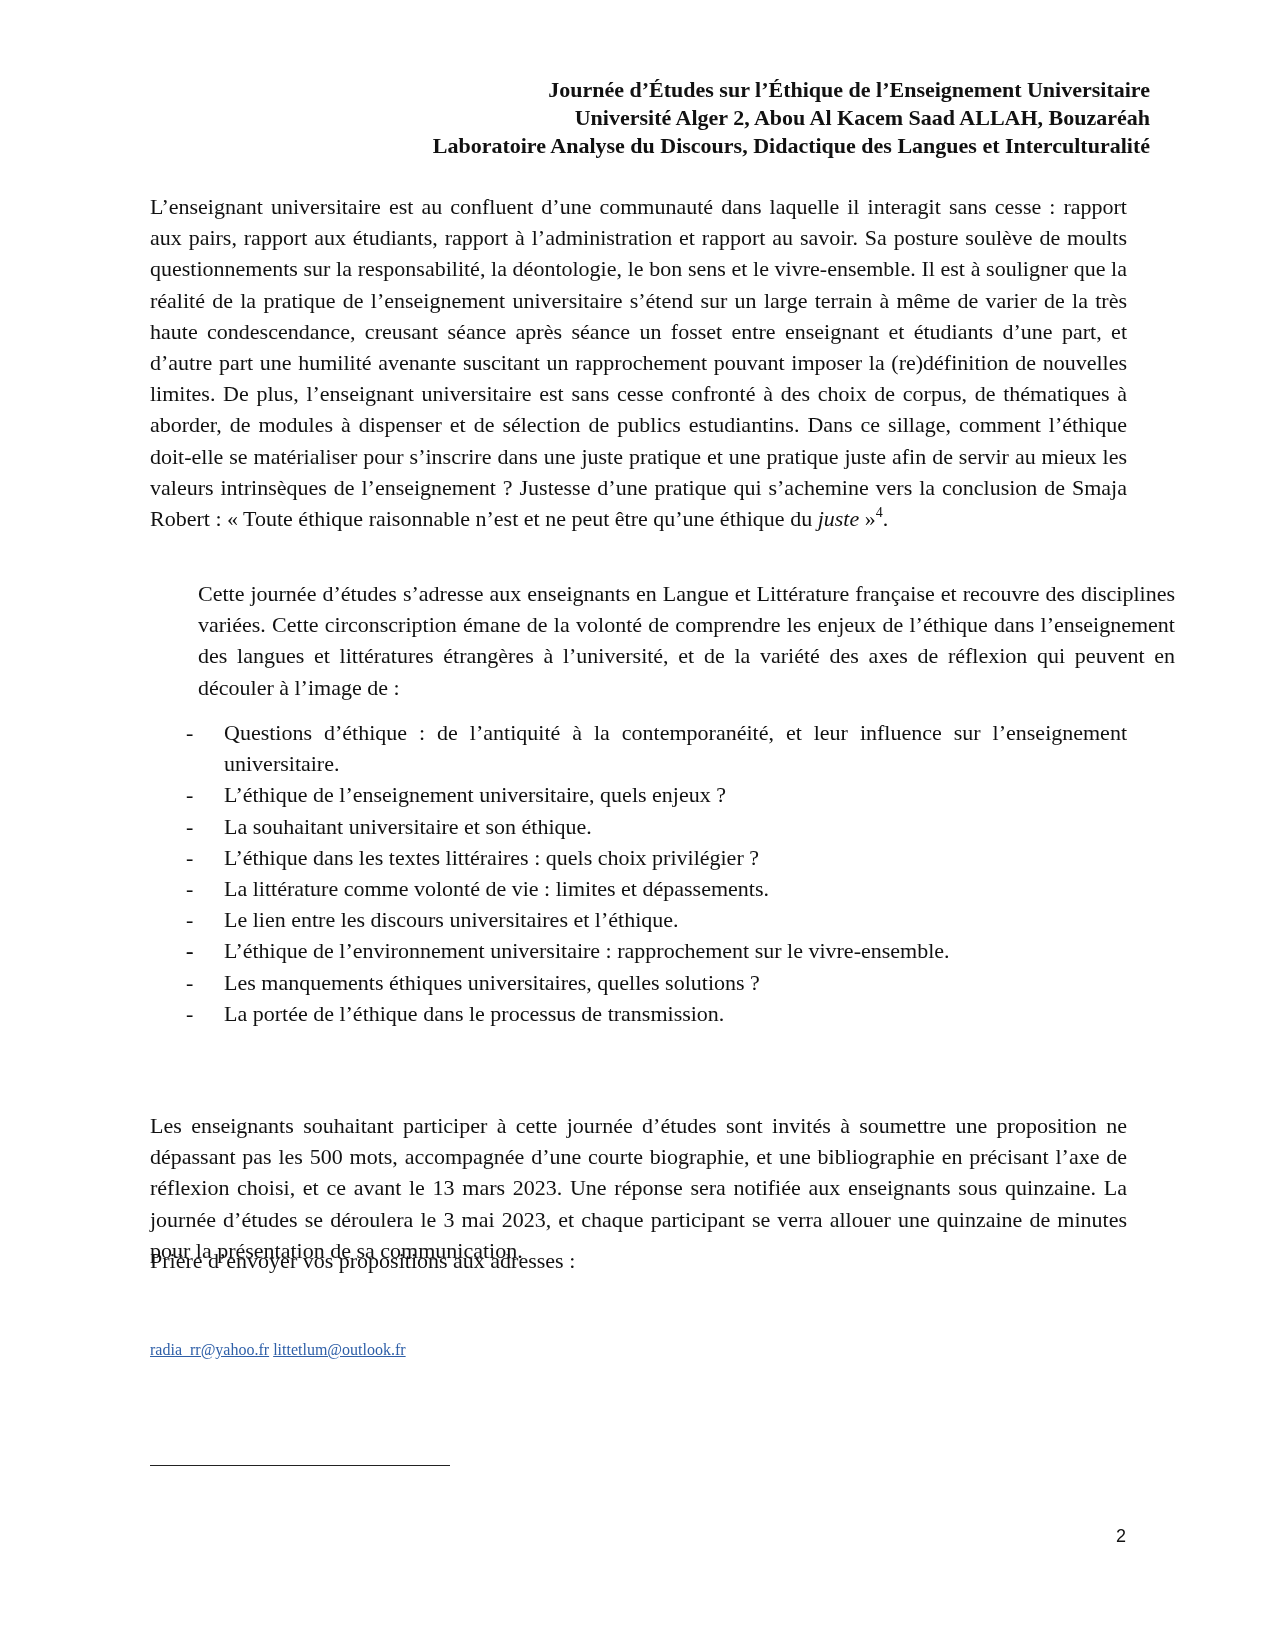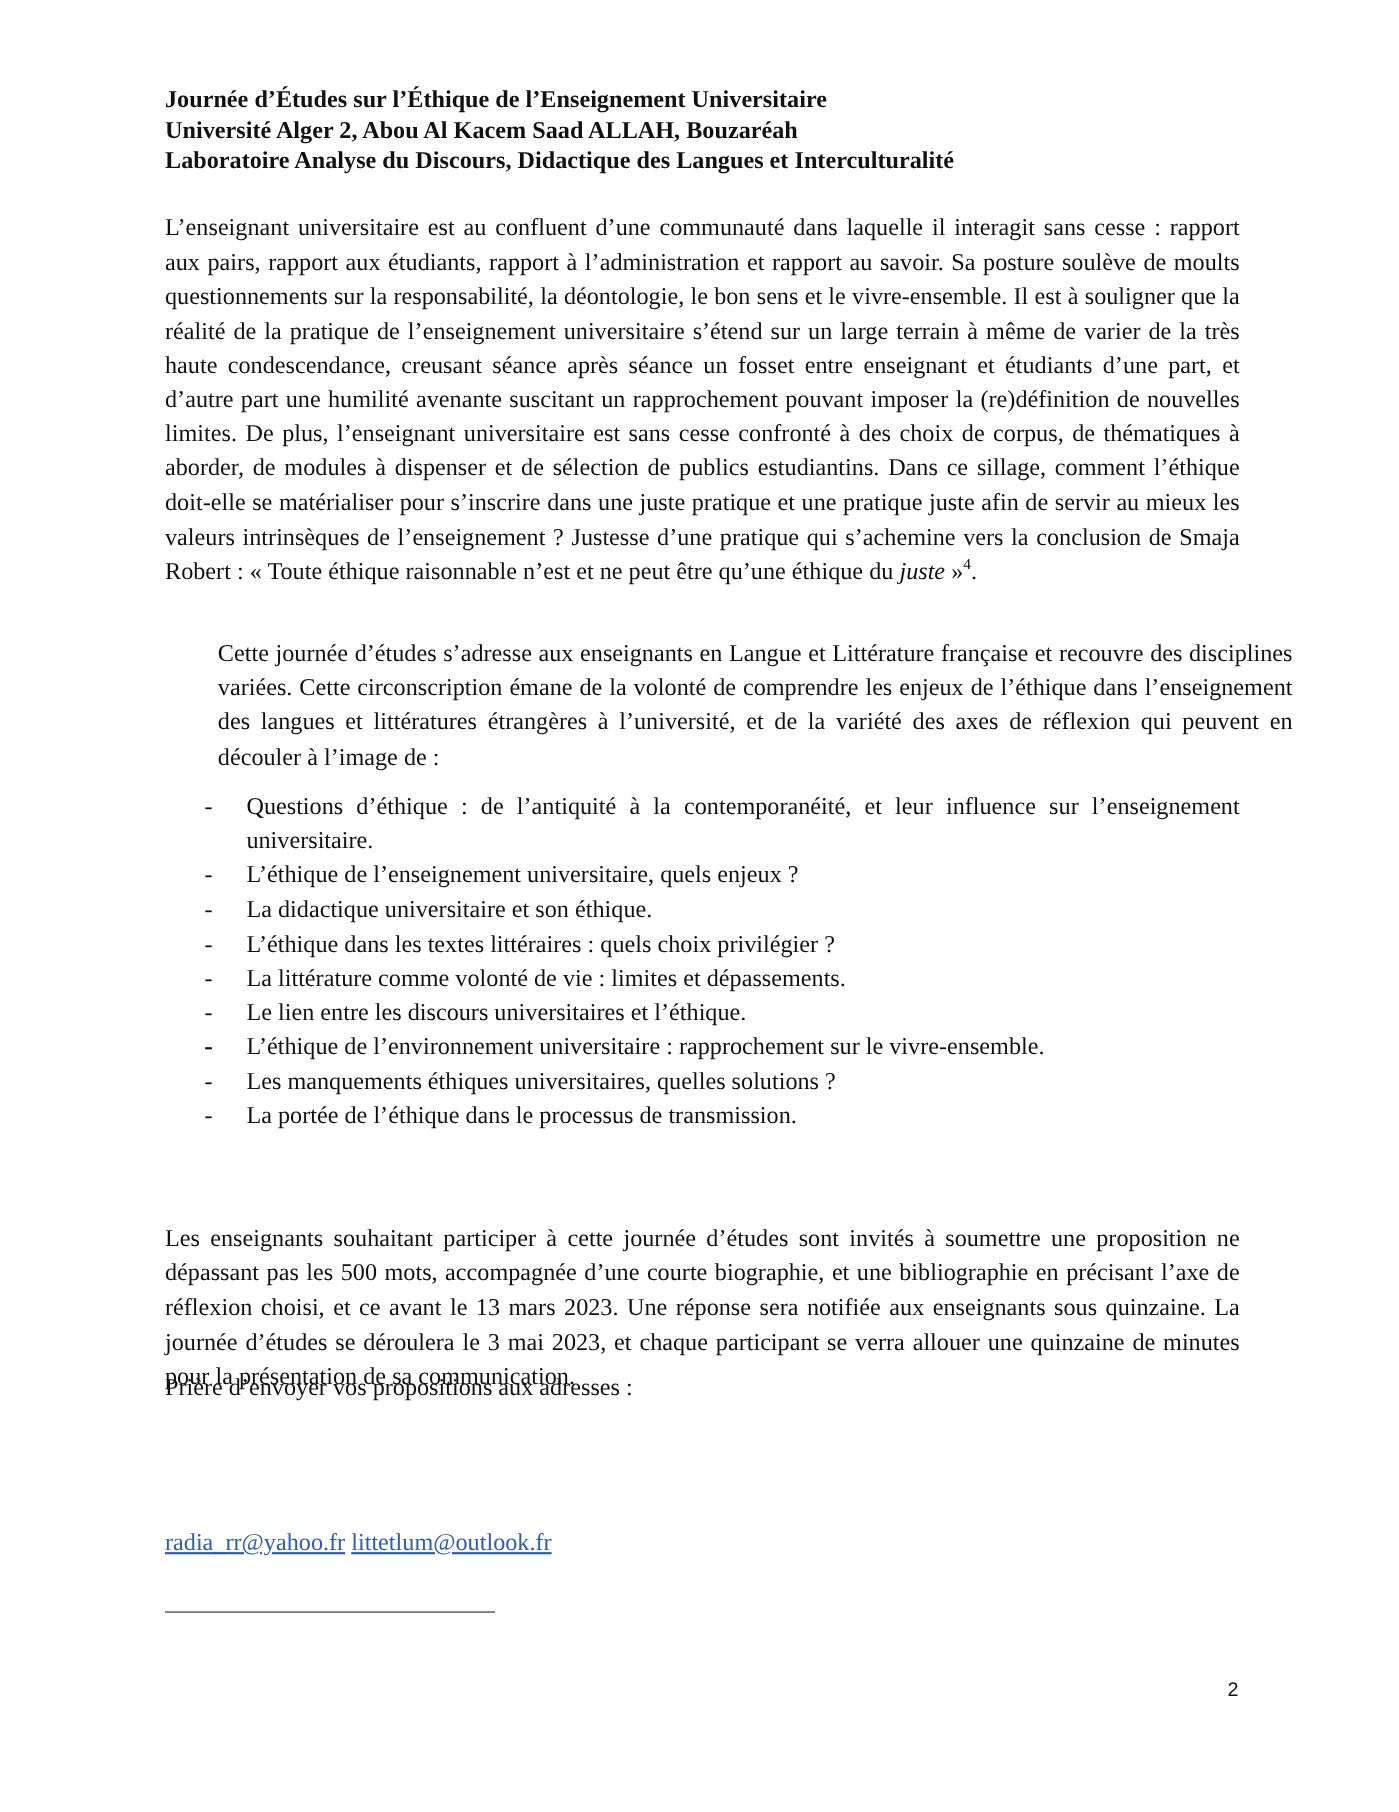--- a/index.html
+++ b/index.html
@@ -3,39 +3,39 @@
 <meta charset="utf-8">
 <style>
   html, body { margin: 0; padding: 0; background: #ffffff; }
   body { width: 1272px; height: 1647px; position: relative; overflow: hidden; }
   .page {
     position: absolute; left: 0; top: 0; width: 1272px; height: 1647px;
     font-family: "Liberation Serif", serif; color: #111; font-size: 22px;
   }
   .header {
     position: absolute; left: 150px; top: 76px; width: 1000px;
-    font-weight: bold; font-size: 22px; line-height: 28px;
+    font-weight: bold; font-size: 22px; line-height: 28px; text-align: right;
   }
   .header div { white-space: nowrap; }
   .body-text {
     position: absolute; left: 150px; width: 977px;
     text-align: justify; line-height: 31.2px; font-size: 22px;
   }
   .body-text p { margin: 0; }
   #para1 { top: 191px; }
   #para2 { top: 578px; margin-left: 48px; }
   .axes {
     position: absolute; left: 150px; top: 717px; width: 977px;
     margin: 0; padding: 0; list-style: none; font-size: 22px; line-height: 31.2px;
   }
   .axes li { position: relative; padding-left: 74px; text-align: justify; }
   .axes li .dash { position: absolute; left: 36px; top: 0; }
   #para3 { top: 1110px; }
   #para4 { top: 1245px; }
-  .emails { position: absolute; left: 150px; top: 1386px; font-size: 22px; line-height: 31px; }
+  .emails { position: absolute; left: 150px; top: 1334px; font-size: 16px; line-height: 31px; }
   .emails a { color: #2e5fa8; text-decoration: underline; }
   .fn-rule { position: absolute; left: 150px; top: 1465px; width: 300px; height: 0; border-top: 1.5px solid #222; }
   .footnote {
     position: absolute; left: 150px; top: 1480px; font-family: "Liberation Sans", sans-serif;
     font-size: 16px; line-height: 22px; white-space: nowrap;
   }
   .footnote sup { font-size: 11px; vertical-align: 6px; }
   .page-number {
     position: absolute; left: 1116px; top: 1526px; font-family: "Liberation Sans", sans-serif;
     font-size: 18px;
@@ -57,21 +57,21 @@
     <p><span>L’enseignant universitaire est au confluent d’une communauté dans laquelle il interagit sans cesse : rapport aux pairs, rapport aux étudiants, rapport à l’administration et rapport au savoir. Sa posture soulève de moults questionnements sur la responsabilité, la déontologie, le bon sens et le vivre-ensemble. Il est à souligner que la réalité de la pratique de l’enseignement universitaire s’étend sur un large terrain à même de varier de la très haute condescendance, creusant séance après séance un fosset entre enseignant et étudiants d’une part, et d’autre part une humilité avenante suscitant un rapprochement pouvant imposer la (re)définition de nouvelles limites. De plus, l’enseignant universitaire est sans cesse confronté à des choix de corpus, de thématiques à aborder, de modules à dispenser et de sélection de publics estudiantins. Dans ce sillage, comment l’éthique doit-elle se matérialiser pour s’inscrire dans une juste pratique et une pratique juste afin de servir au mieux les valeurs intrinsèques de l’enseignement ? Justesse d’une pratique qui s’achemine vers la conclusion de Smaja Robert : « Toute éthique raisonnable n’est et ne peut être qu’une éthique du </span><i>juste</i><span> »</span><sup class="fnref">4</sup><span>.</span></p>
   </div>
 
   <div class="body-text" id="para2">
     <p>Cette journée d’études s’adresse aux enseignants en Langue et Littérature française et recouvre des disciplines variées. Cette circonscription émane de la volonté de comprendre les enjeux de l’éthique dans l’enseignement des langues et littératures étrangères à l’université, et de la variété des axes de réflexion qui peuvent en découler à l’image de :</p>
   </div>
 
   <ul class="axes">
     <li><span class="dash">-</span><span>Questions d’éthique : de l’antiquité à la contemporanéité, et leur influence sur l’enseignement universitaire.</span></li>
     <li><span class="dash">-</span><span>L’éthique de l’enseignement universitaire, quels enjeux ?</span></li>
-    <li><span class="dash">-</span><span>La didactique universitaire et son éthique.</span></li>
+    <li><span class="dash">-</span><span>La souhaitant universitaire et son éthique.</span></li>
     <li><span class="dash">-</span><span>L’éthique dans les textes littéraires : quels choix privilégier ?</span></li>
     <li><span class="dash">-</span><span>La littérature comme volonté de vie : limites et dépassements.</span></li>
     <li><span class="dash">-</span><span>Le lien entre les discours universitaires et l’éthique.</span></li>
     <li><span class="dash">-</span></li>
     <li><span class="dash">-</span><span>L’éthique de l’environnement universitaire : rapprochement sur le vivre-ensemble.</span></li>
     <li><span class="dash">-</span><span>Les manquements éthiques universitaires, quelles solutions ?</span></li>
     <li><span class="dash">-</span><span>La portée de l’éthique dans le processus de transmission.</span></li>
   </ul>
 
   <div class="body-text" id="para3">

